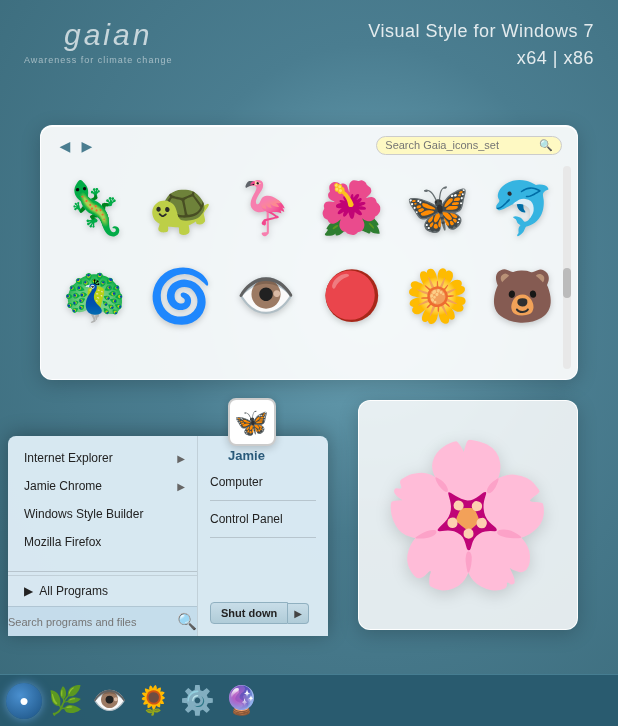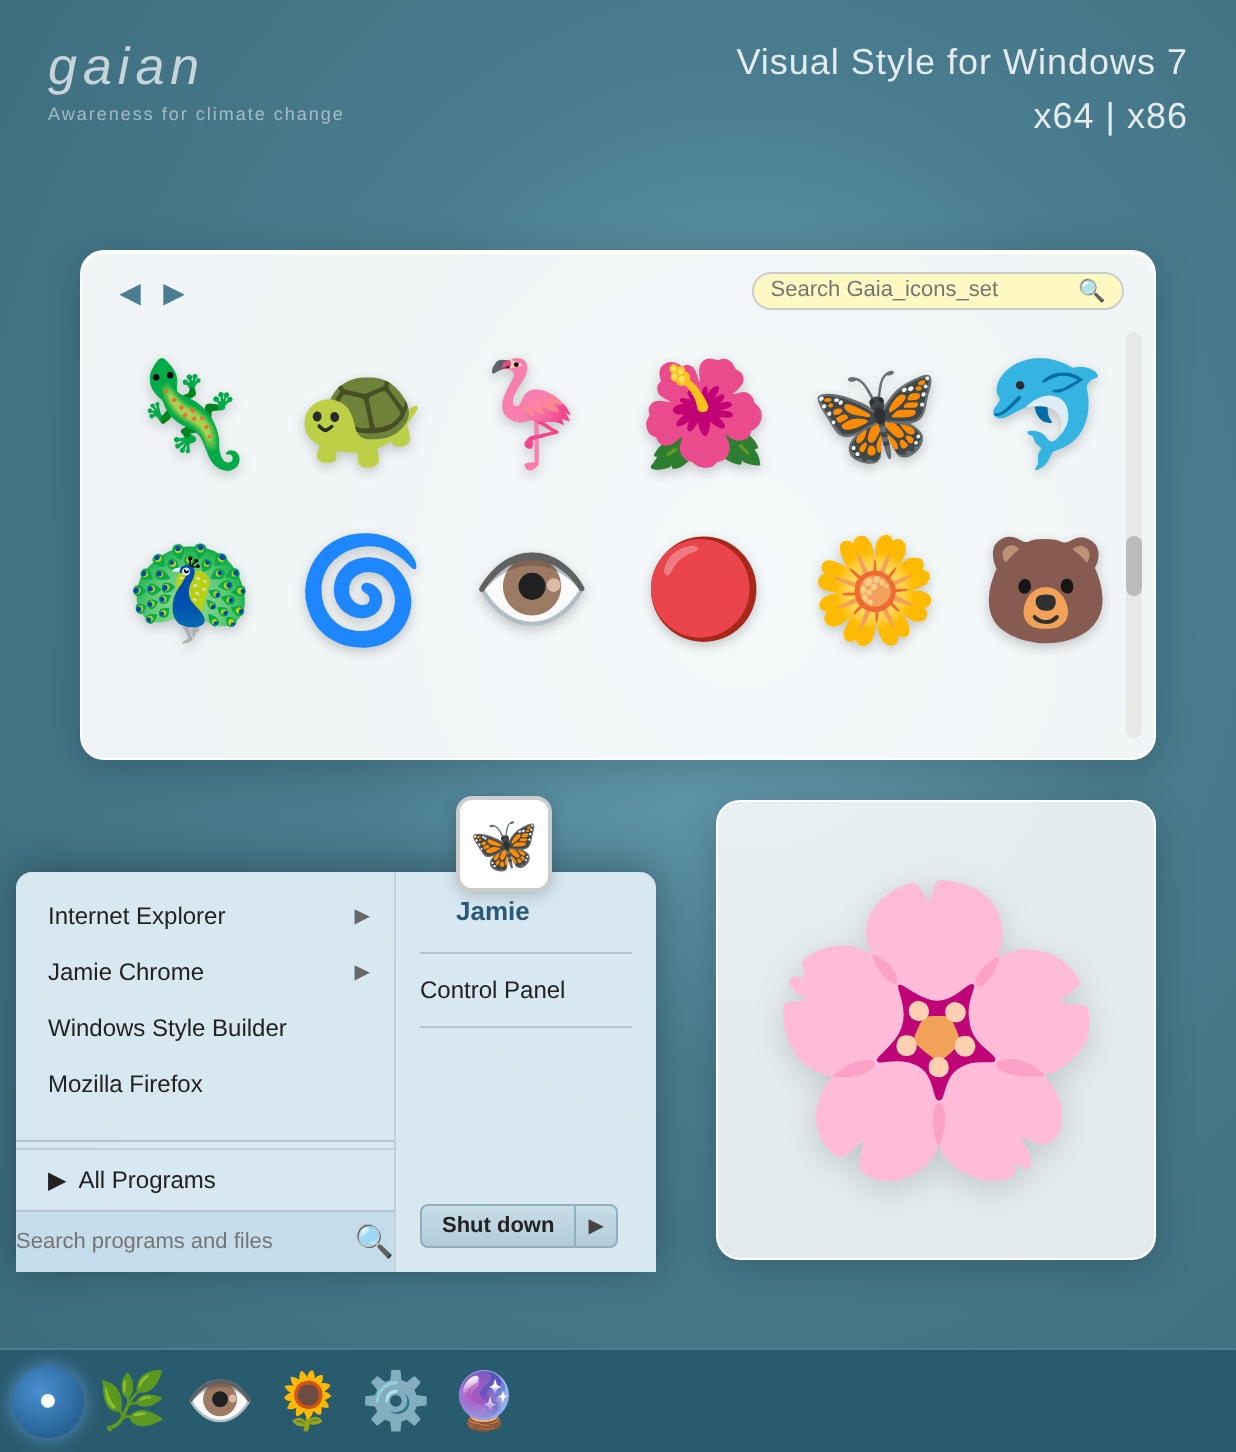--- a/index.html
+++ b/index.html
@@ -366,25 +366,26 @@
       align-items: center;
       justify-content: center;
       font-size: 28px;
       border-radius: 6px;
       cursor: pointer;
       transition: background 0.1s;
     }
 
     
     .logo-svg {
-      font-size: 26px;
+      font-size: 30px;
       color: rgba(255,255,255,0.7);
       font-style: italic;
       font-weight: 200;
       letter-spacing: 3px;
+      margin-left: 40px;
     }
   </style>
 </head>
 <body>
 
 <div class="bg"></div>
 
 <div class="header">
   <div class="logo-area">
     <span class="logo-svg">gaian</span>
@@ -492,20 +493,21 @@
 
       <div class="search-bar-bottom">
         <input class="search-bar-input" type="text" placeholder="Search programs and files" style="">
         <span>🔍</span>
       </div>
     </div>
 
     <div class="right-panel">
       <div class="user-name">Jamie</div>
 
+      <div class="right-menu-item">Computer</div>
       <div class="right-separator"></div>
       <div class="right-menu-item">Control Panel</div>
       <div class="right-separator"></div>
 
       <div style="flex:1;"></div>
 
       <div class="shutdown-row">
         <button class="shutdown-btn">Shut down</button>
         <button class="shutdown-arrow-btn">▶</button>
       </div>

